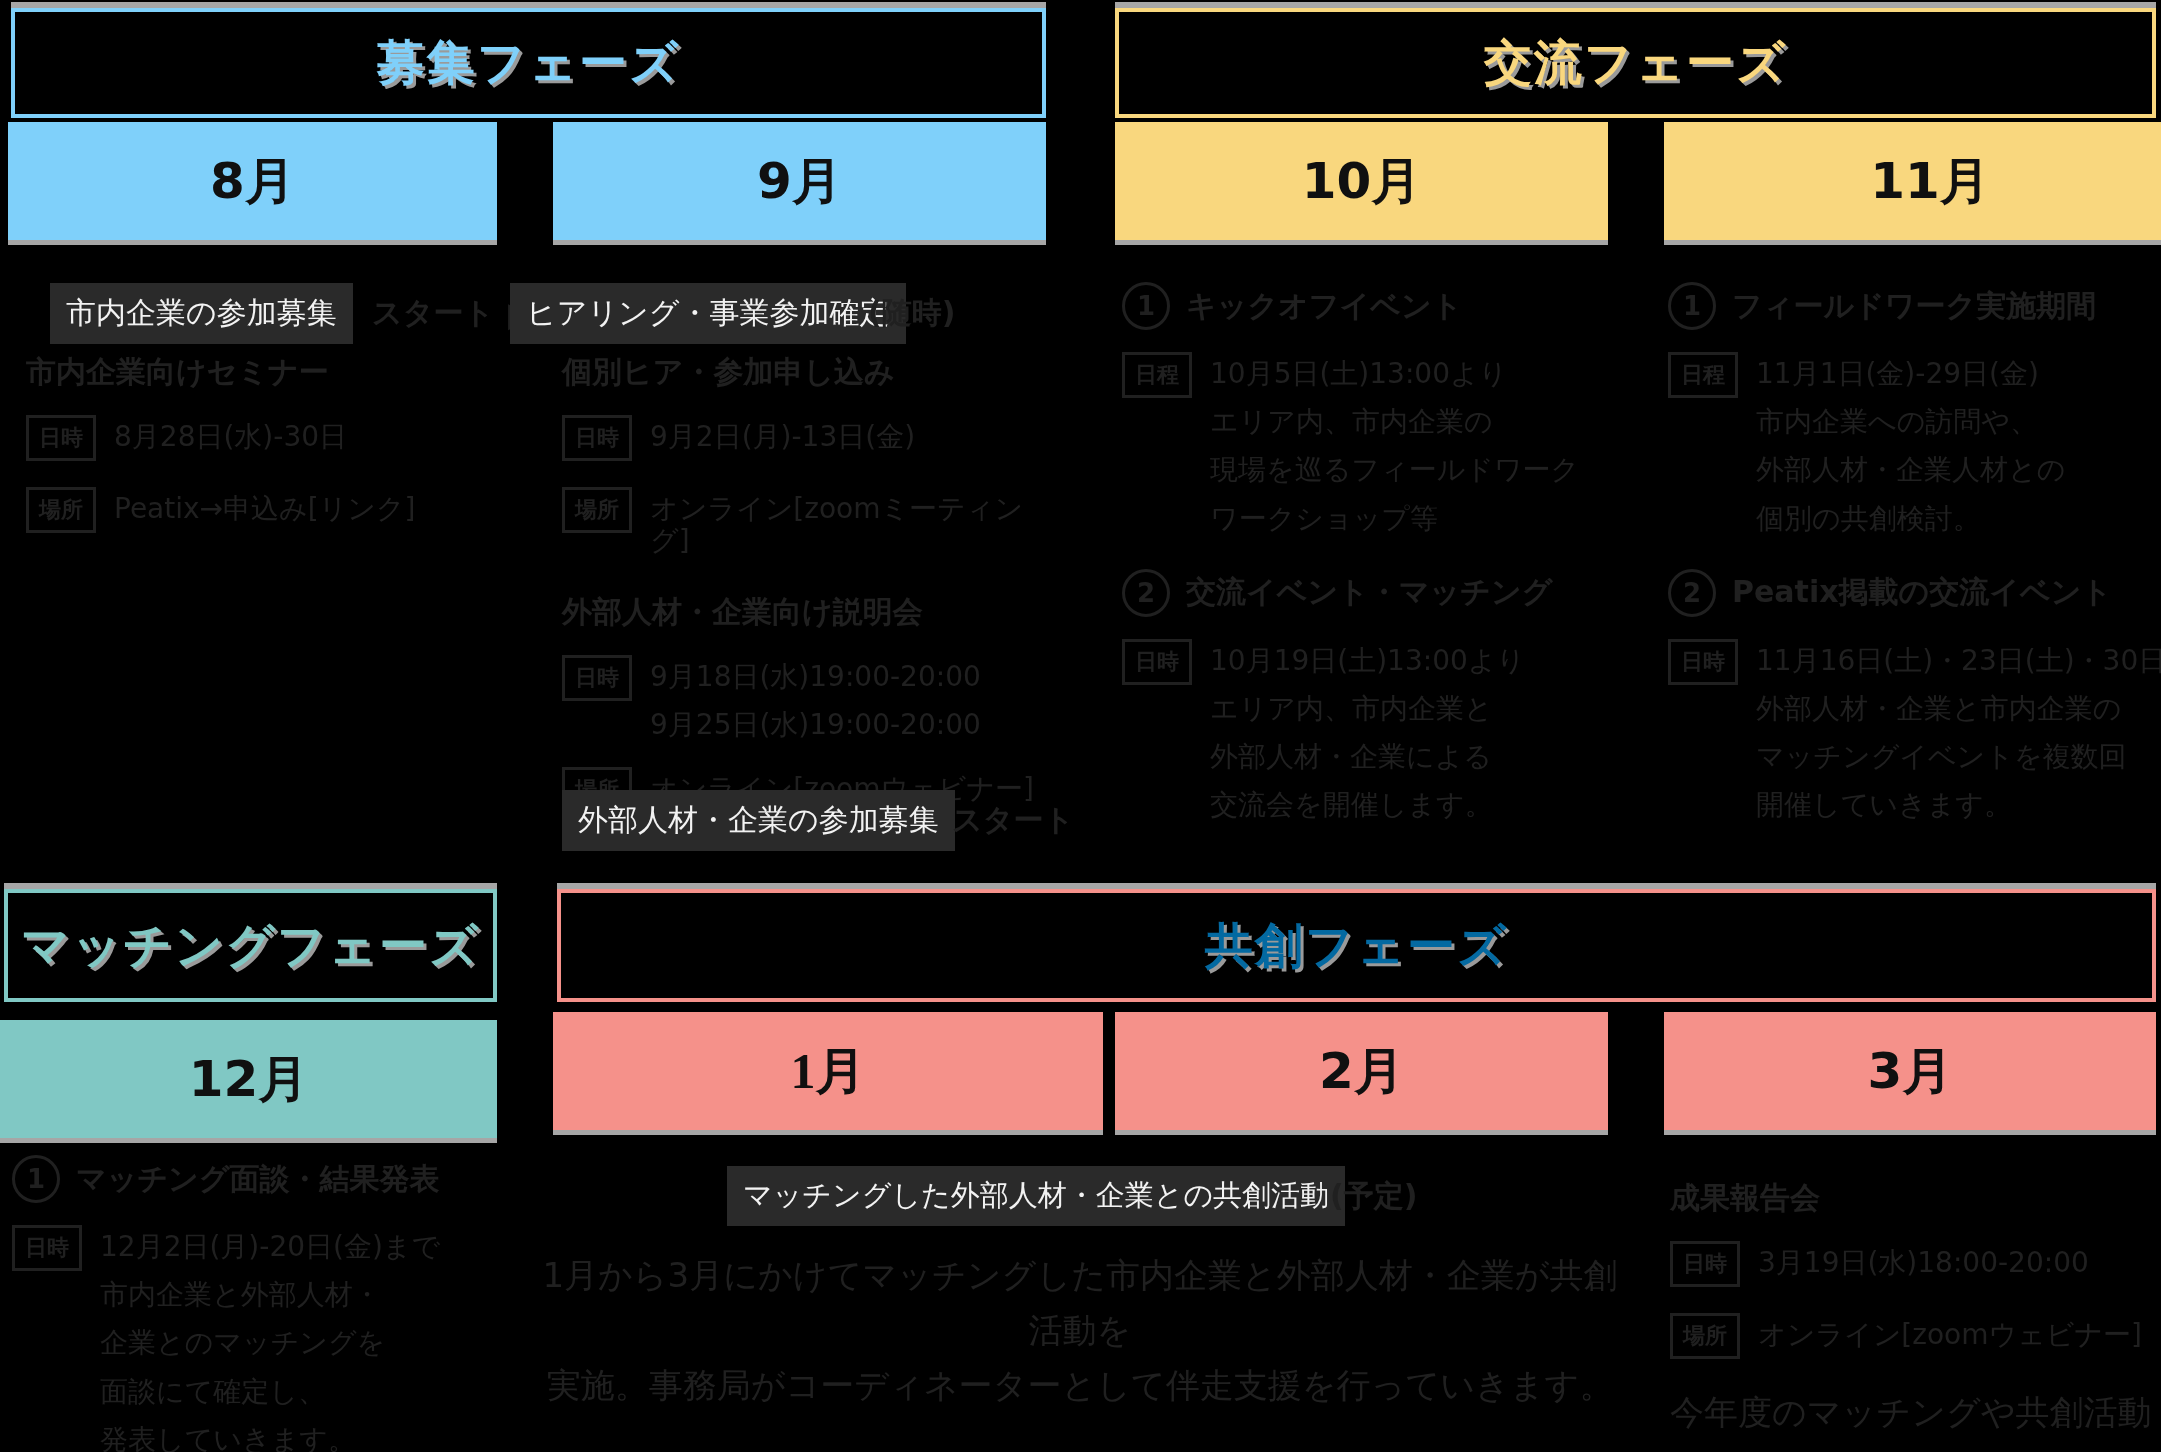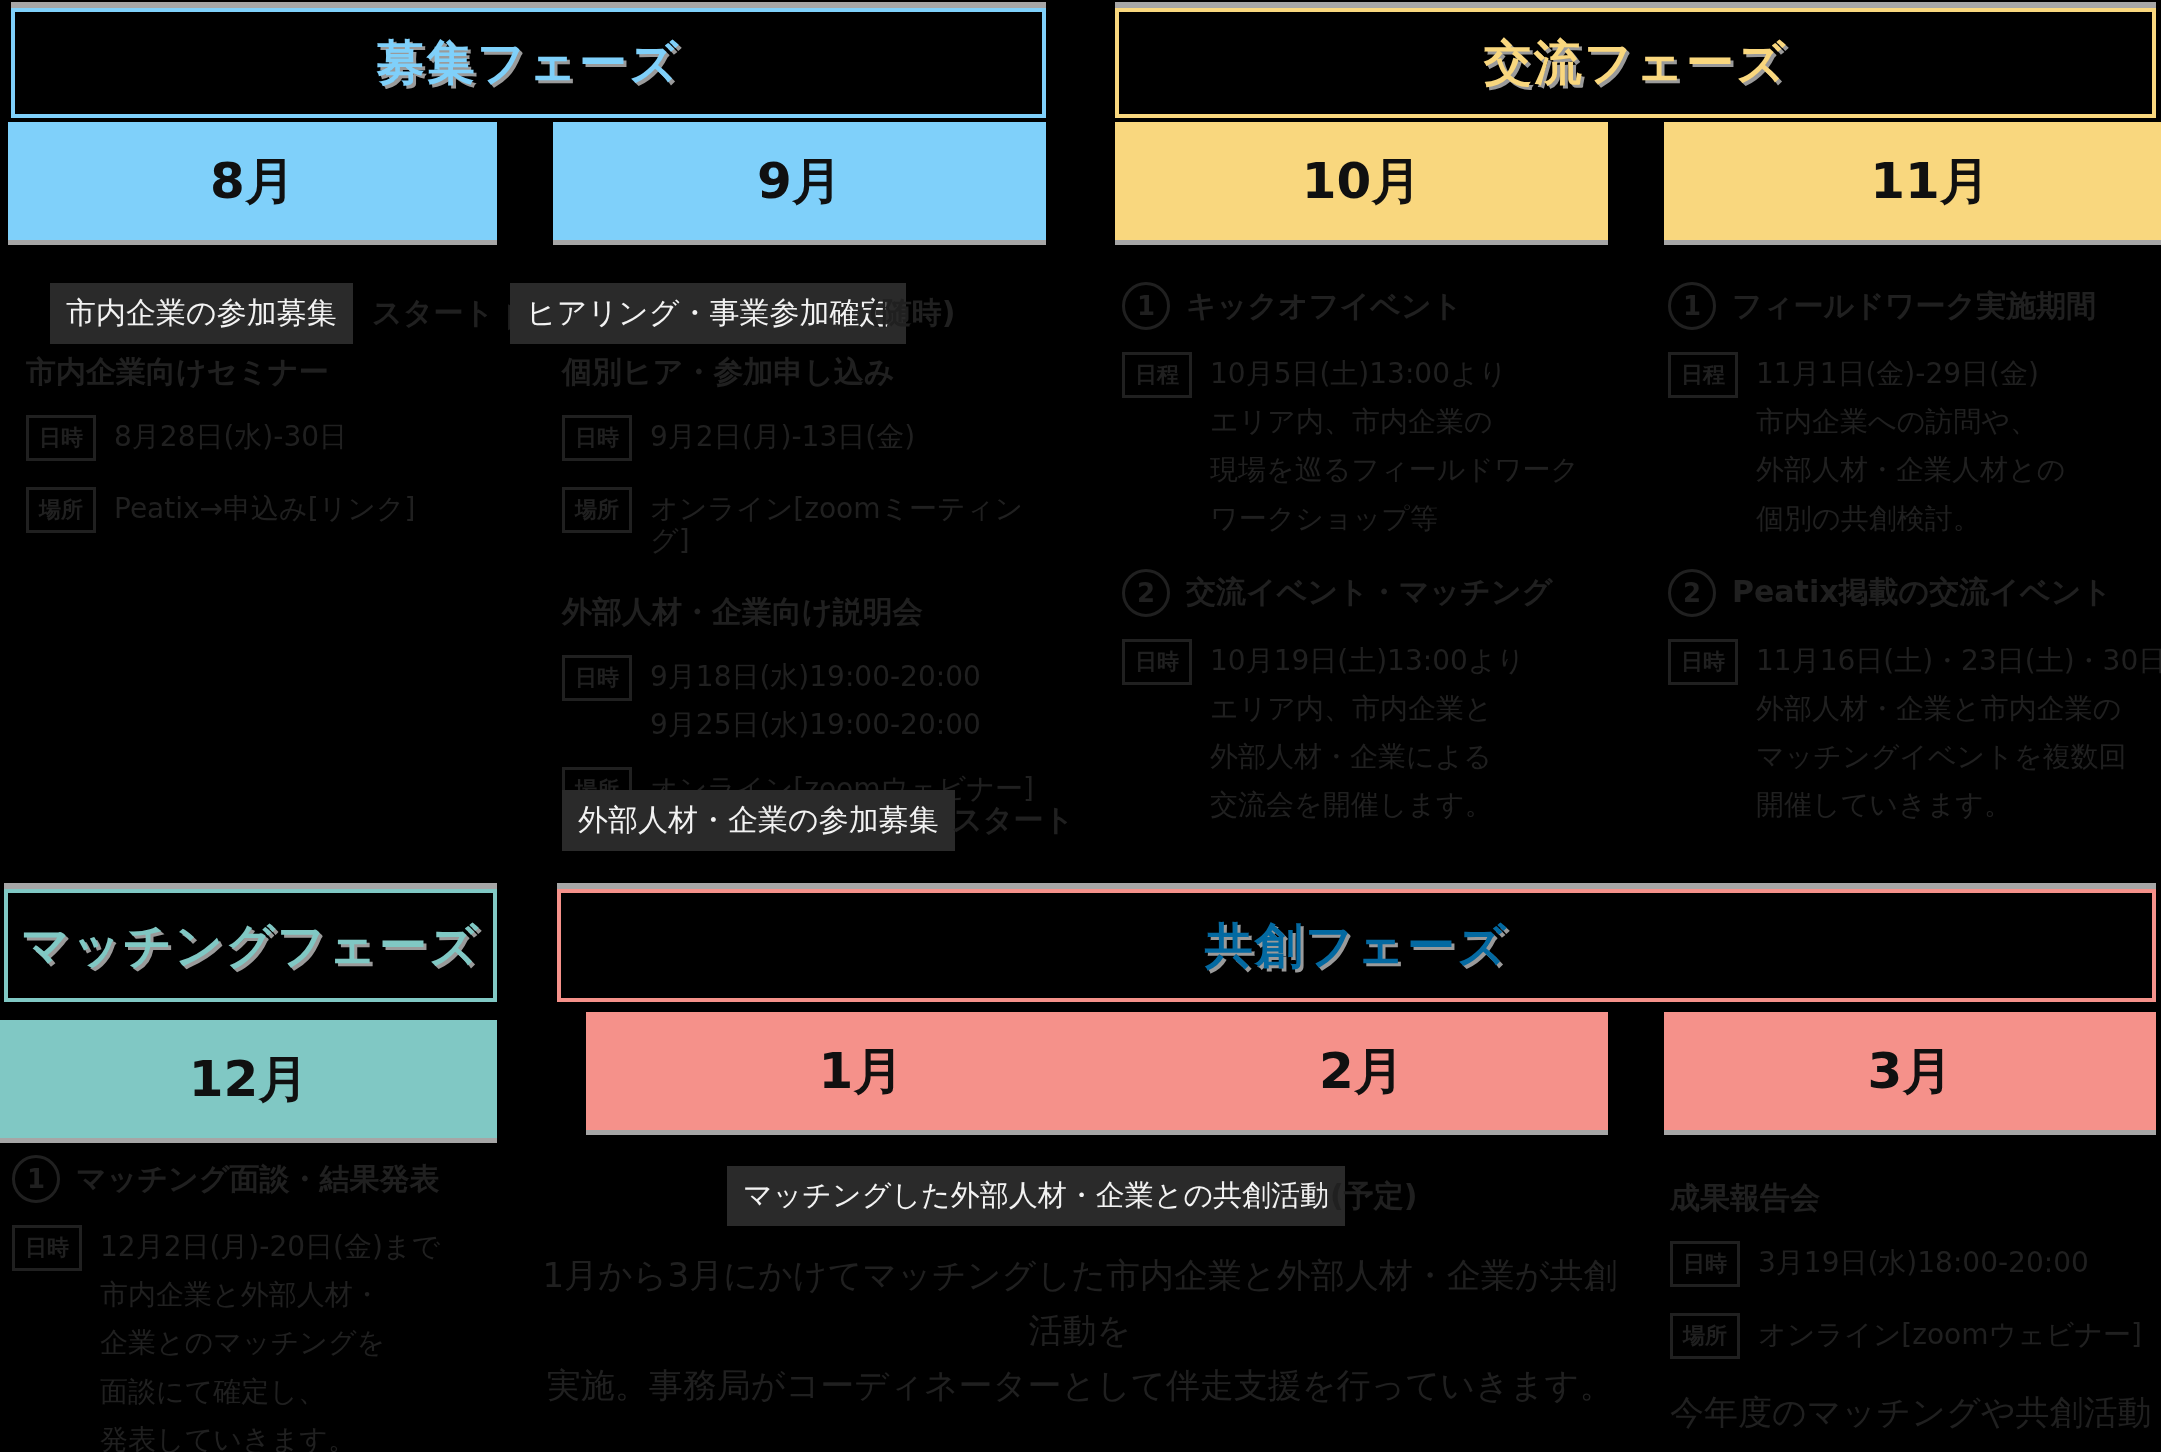--- a/index.html
+++ b/index.html
@@ -232,21 +232,21 @@
   <div class="phase-header teal" style="left:4px;top:889px;width:485px;height:105px;">
     <span class="phase-title teal-t">マッチングフェーズ</span>
   </div>
   <div class="phase-header pink" style="left:557px;top:889px;width:1591px;height:105px;">
     <span class="phase-title pink-t">共創フェーズ</span>
   </div>
 
   <div class="month teal" style="left:0px;top:1012px;width:497px;height:118px;">
     <span>12月</span>
   </div>
-  <div class="month pink" style="left:586px;top:1012px;width:550px;height:118px;">
+  <div class="month pink" style="left:553px;top:1012px;width:550px;height:118px;font-family:Liberation Serif, serif;">
     <span>1月</span>
   </div>
   <div class="month pink" style="left:1115px;top:1012px;width:493px;height:118px;">
     <span>2月</span>
   </div>
   <div class="month pink" style="left:1664px;top:1012px;width:492px;height:118px;">
     <span>3月</span>
   </div>
 
   <div class="col" style="left:12px;top:1155px;width:500px;">

